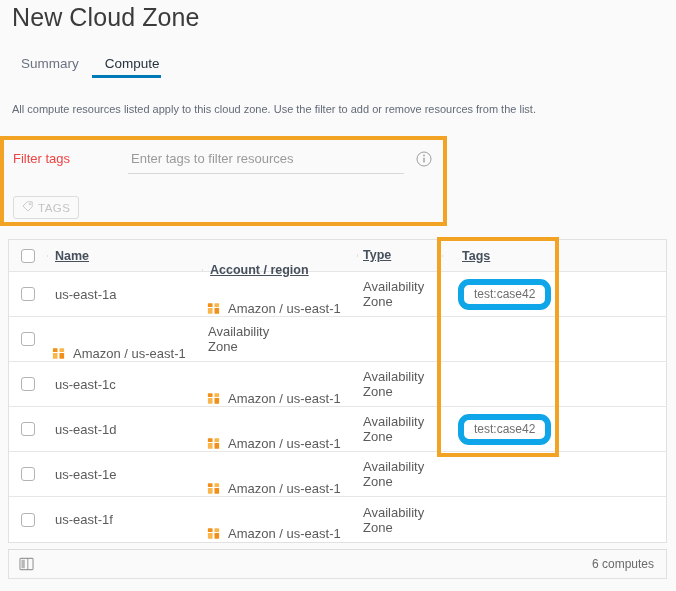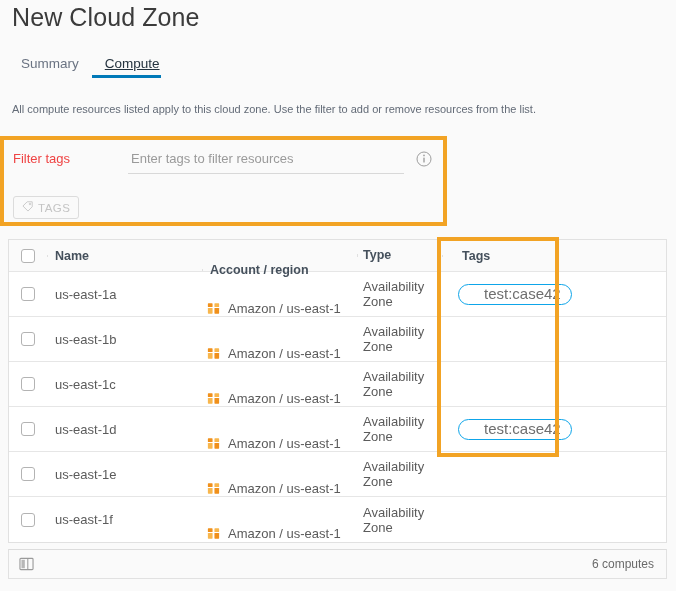--- a/index.html
+++ b/index.html
@@ -41,21 +41,20 @@
     font-size: 13.5px;
     color: #6a7382;
     padding: 0 13px 7px 13px;
     position: relative;
     cursor: pointer;
     white-space: nowrap;
   }
   .tab:first-child { padding-left: 0; margin-left: 9px; }
   .tab.active {
     color: #25333f;
-    text-decoration: underline;
   }
   .tab.active::after {
     content: "";
     position: absolute;
     left: 0px;
     right: 12px;
     bottom: 0;
     height: 3px;
     background: #0079b8;
   }
@@ -179,20 +178,21 @@
     box-sizing: border-box;
   }
   .trow:last-child { border-bottom: none; }
   .thead {
     background: #fafafa;
     height: 32px;
     align-items: center;
     font-size: 12.5px;
     font-weight: bold;
     color: #45505c;
+    text-decoration: underline;
   }
   .tbody-row {
     height: 45px;
     align-items: center;
     font-size: 13px;
     color: #5b5b5b;
   }
   .c-check { width: 38px; flex: 0 0 38px; display: flex; align-items: center; justify-content: center; }
   .c-name  { width: 155px; flex: 0 0 155px; padding-left: 8px; box-sizing: border-box; }
   .c-acct  { width: 155px; flex: 0 0 155px; padding-left: 4px; box-sizing: border-box; display: flex; align-items: center; gap: 7px; margin-top: 28px; }
@@ -226,24 +226,24 @@
     border-radius: 3px;
     background: #fff;
     box-sizing: border-box;
     cursor: pointer;
   }
 
   .aws-icon { width: 15px; height: 15px; flex: 0 0 15px; }
 
   .tag-chip {
     display: inline-block;
-    border: 1px solid #0ea5e9;
+    border: 6px solid #0ea5e9;
     border-radius: 11px;
-    padding: 2px 10px 3px 25px;
-    font-size: 15px;
+    padding: 2px 10px 3px 10px;
+    font-size: 12px;
     color: #6f6f6f;
     background: #fff;
     white-space: nowrap;
     line-height: 14px;
   }
 
   
   .footer {
     position: absolute;
     left: 8px;
@@ -335,21 +335,20 @@
     <div class="c-tags">
       <span class="tag-chip">test:case42</span>
     </div>
     <div class="c-rest"></div>
   </div>
 
   <div class="trow tbody-row">
     <div class="c-check">
       <div class="checkbox"></div>
     </div>
-    <div class="c-name">us-east-1b</div>
     <div class="c-acct">
       <span class="aws-icon">
         <svg width="15" height="15" viewBox="0 0 16 16">
           <rect x="2" y="2.5" width="5" height="4" rx="0.6" fill="#f0901b"></rect>
           <rect x="9" y="2.5" width="5" height="4" rx="0.6" fill="#f8b64c"></rect>
           <rect x="2" y="7.5" width="5" height="6" rx="0.6" fill="#f8b64c"></rect>
           <rect x="9" y="7.5" width="5" height="6" rx="0.6" fill="#f0901b"></rect>
         </svg>
       </span>
       <span>Amazon / us-east-1</span>

